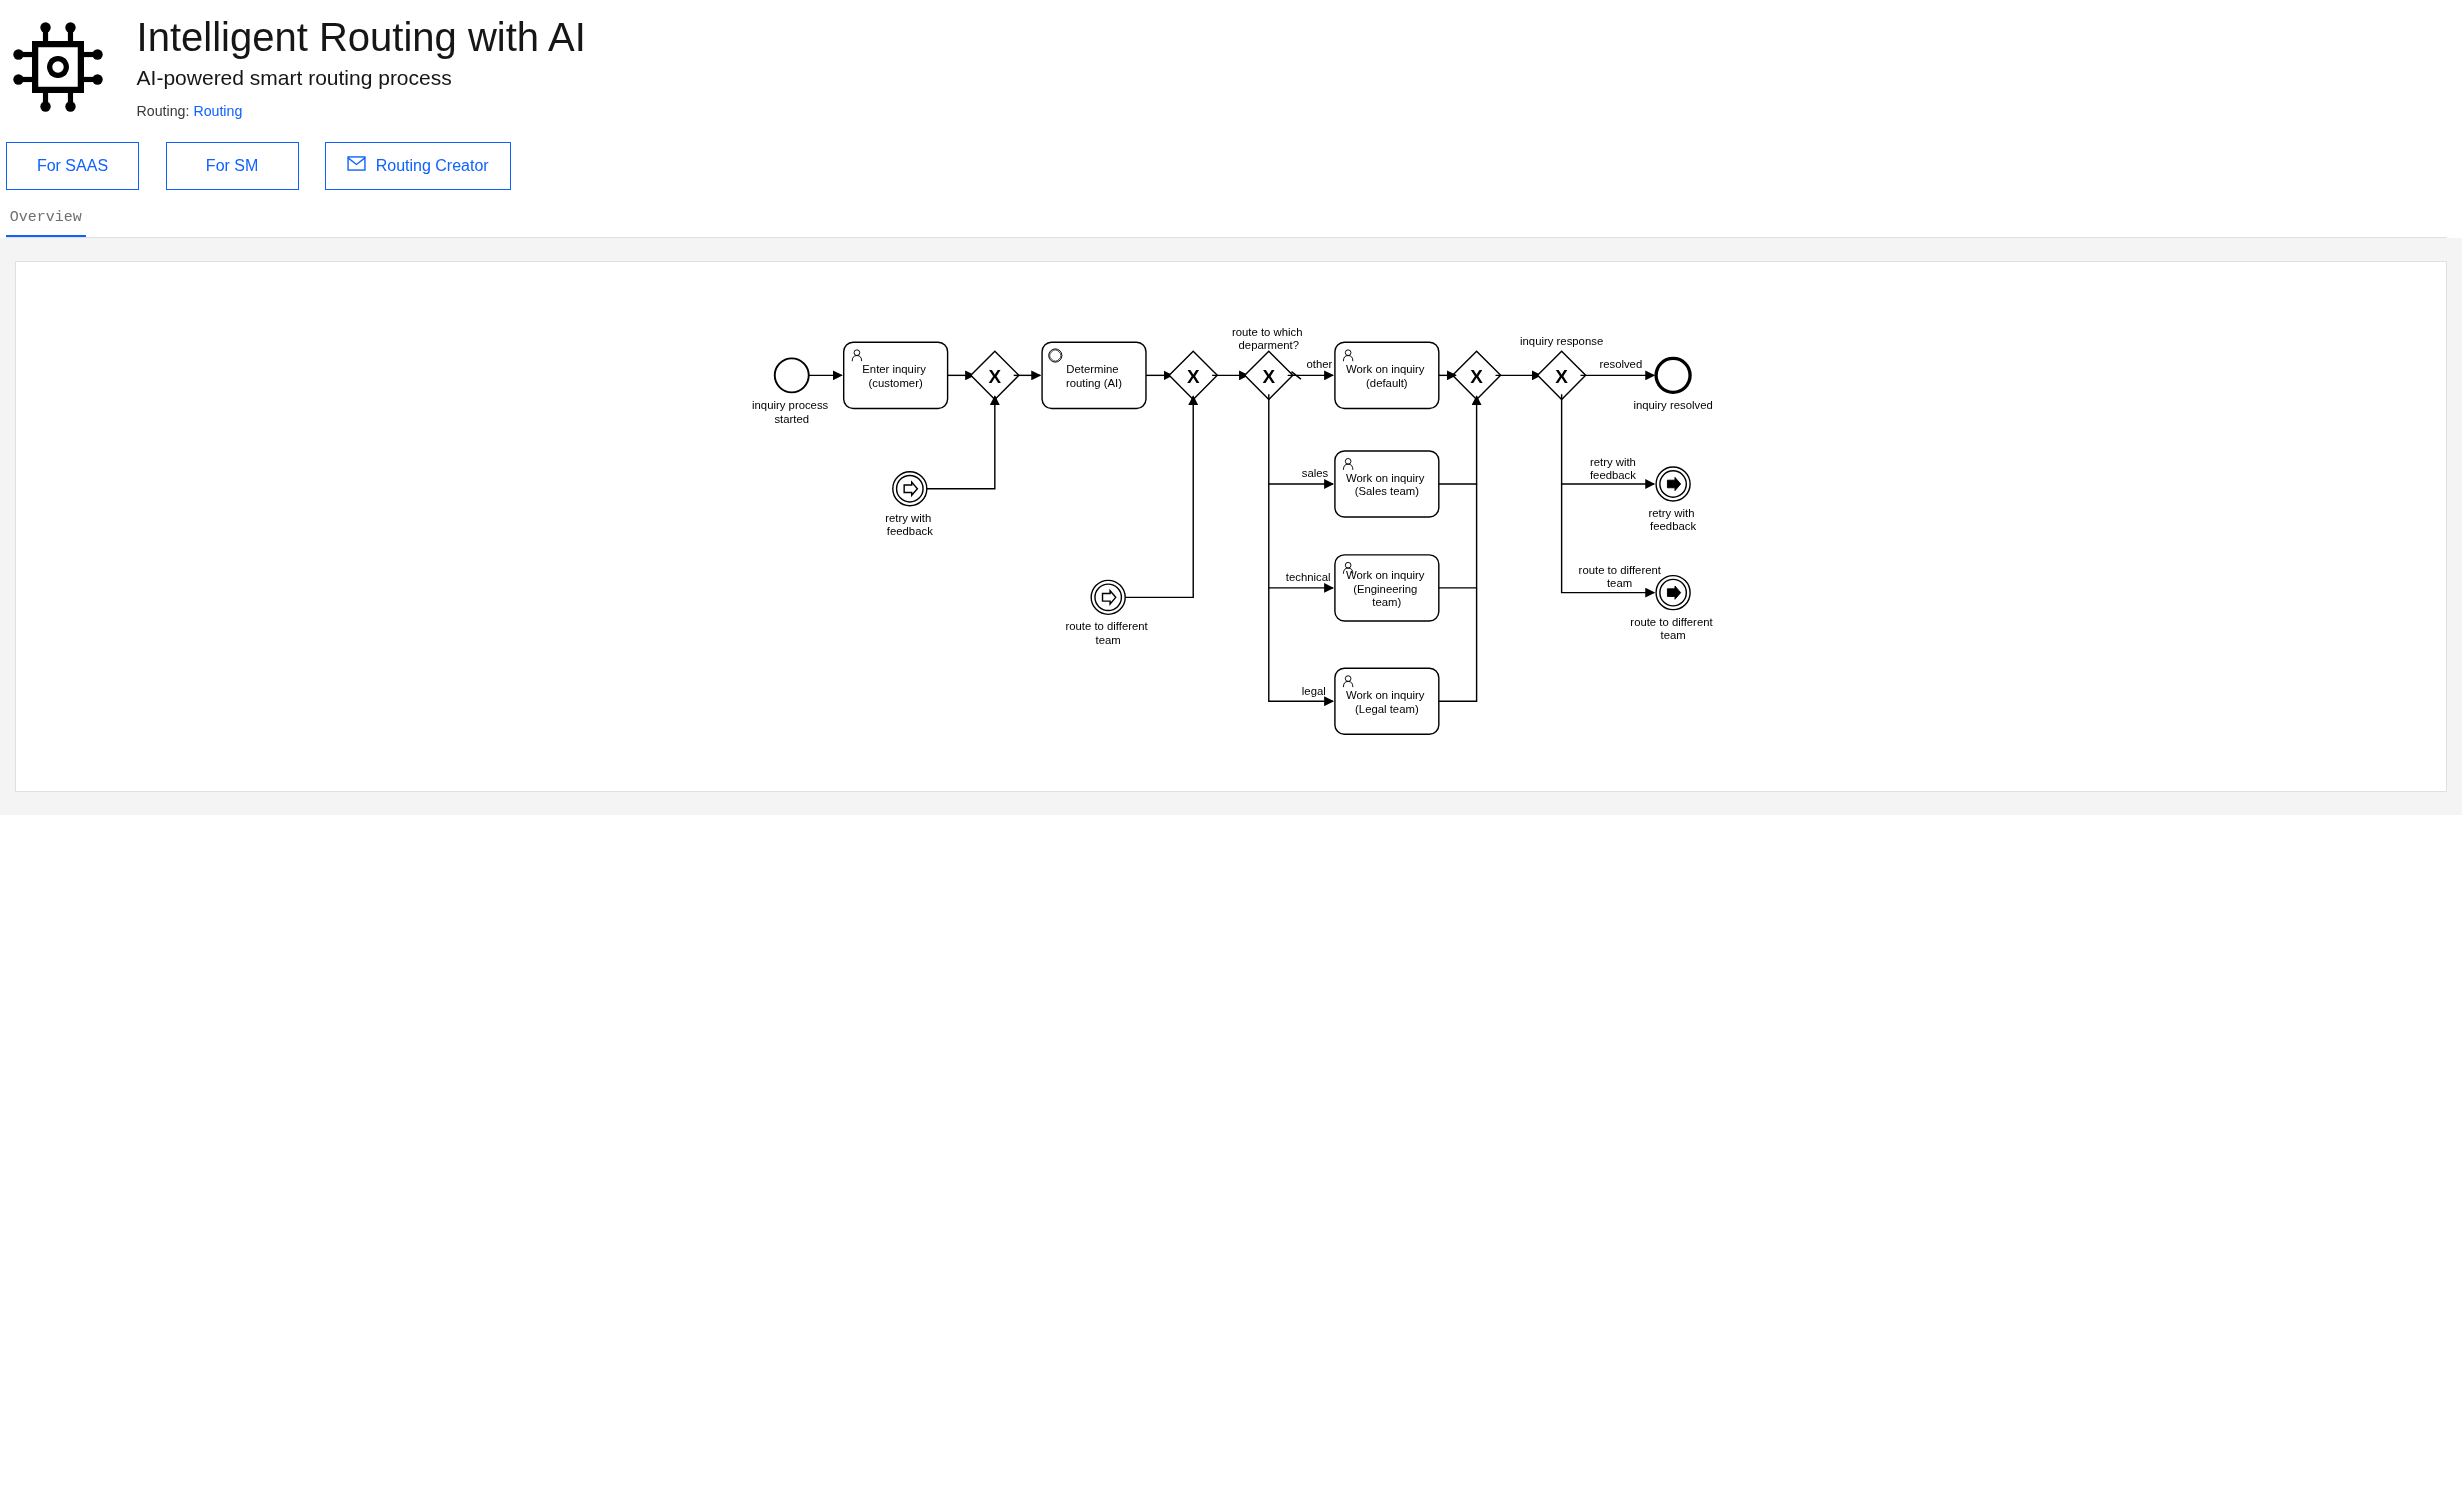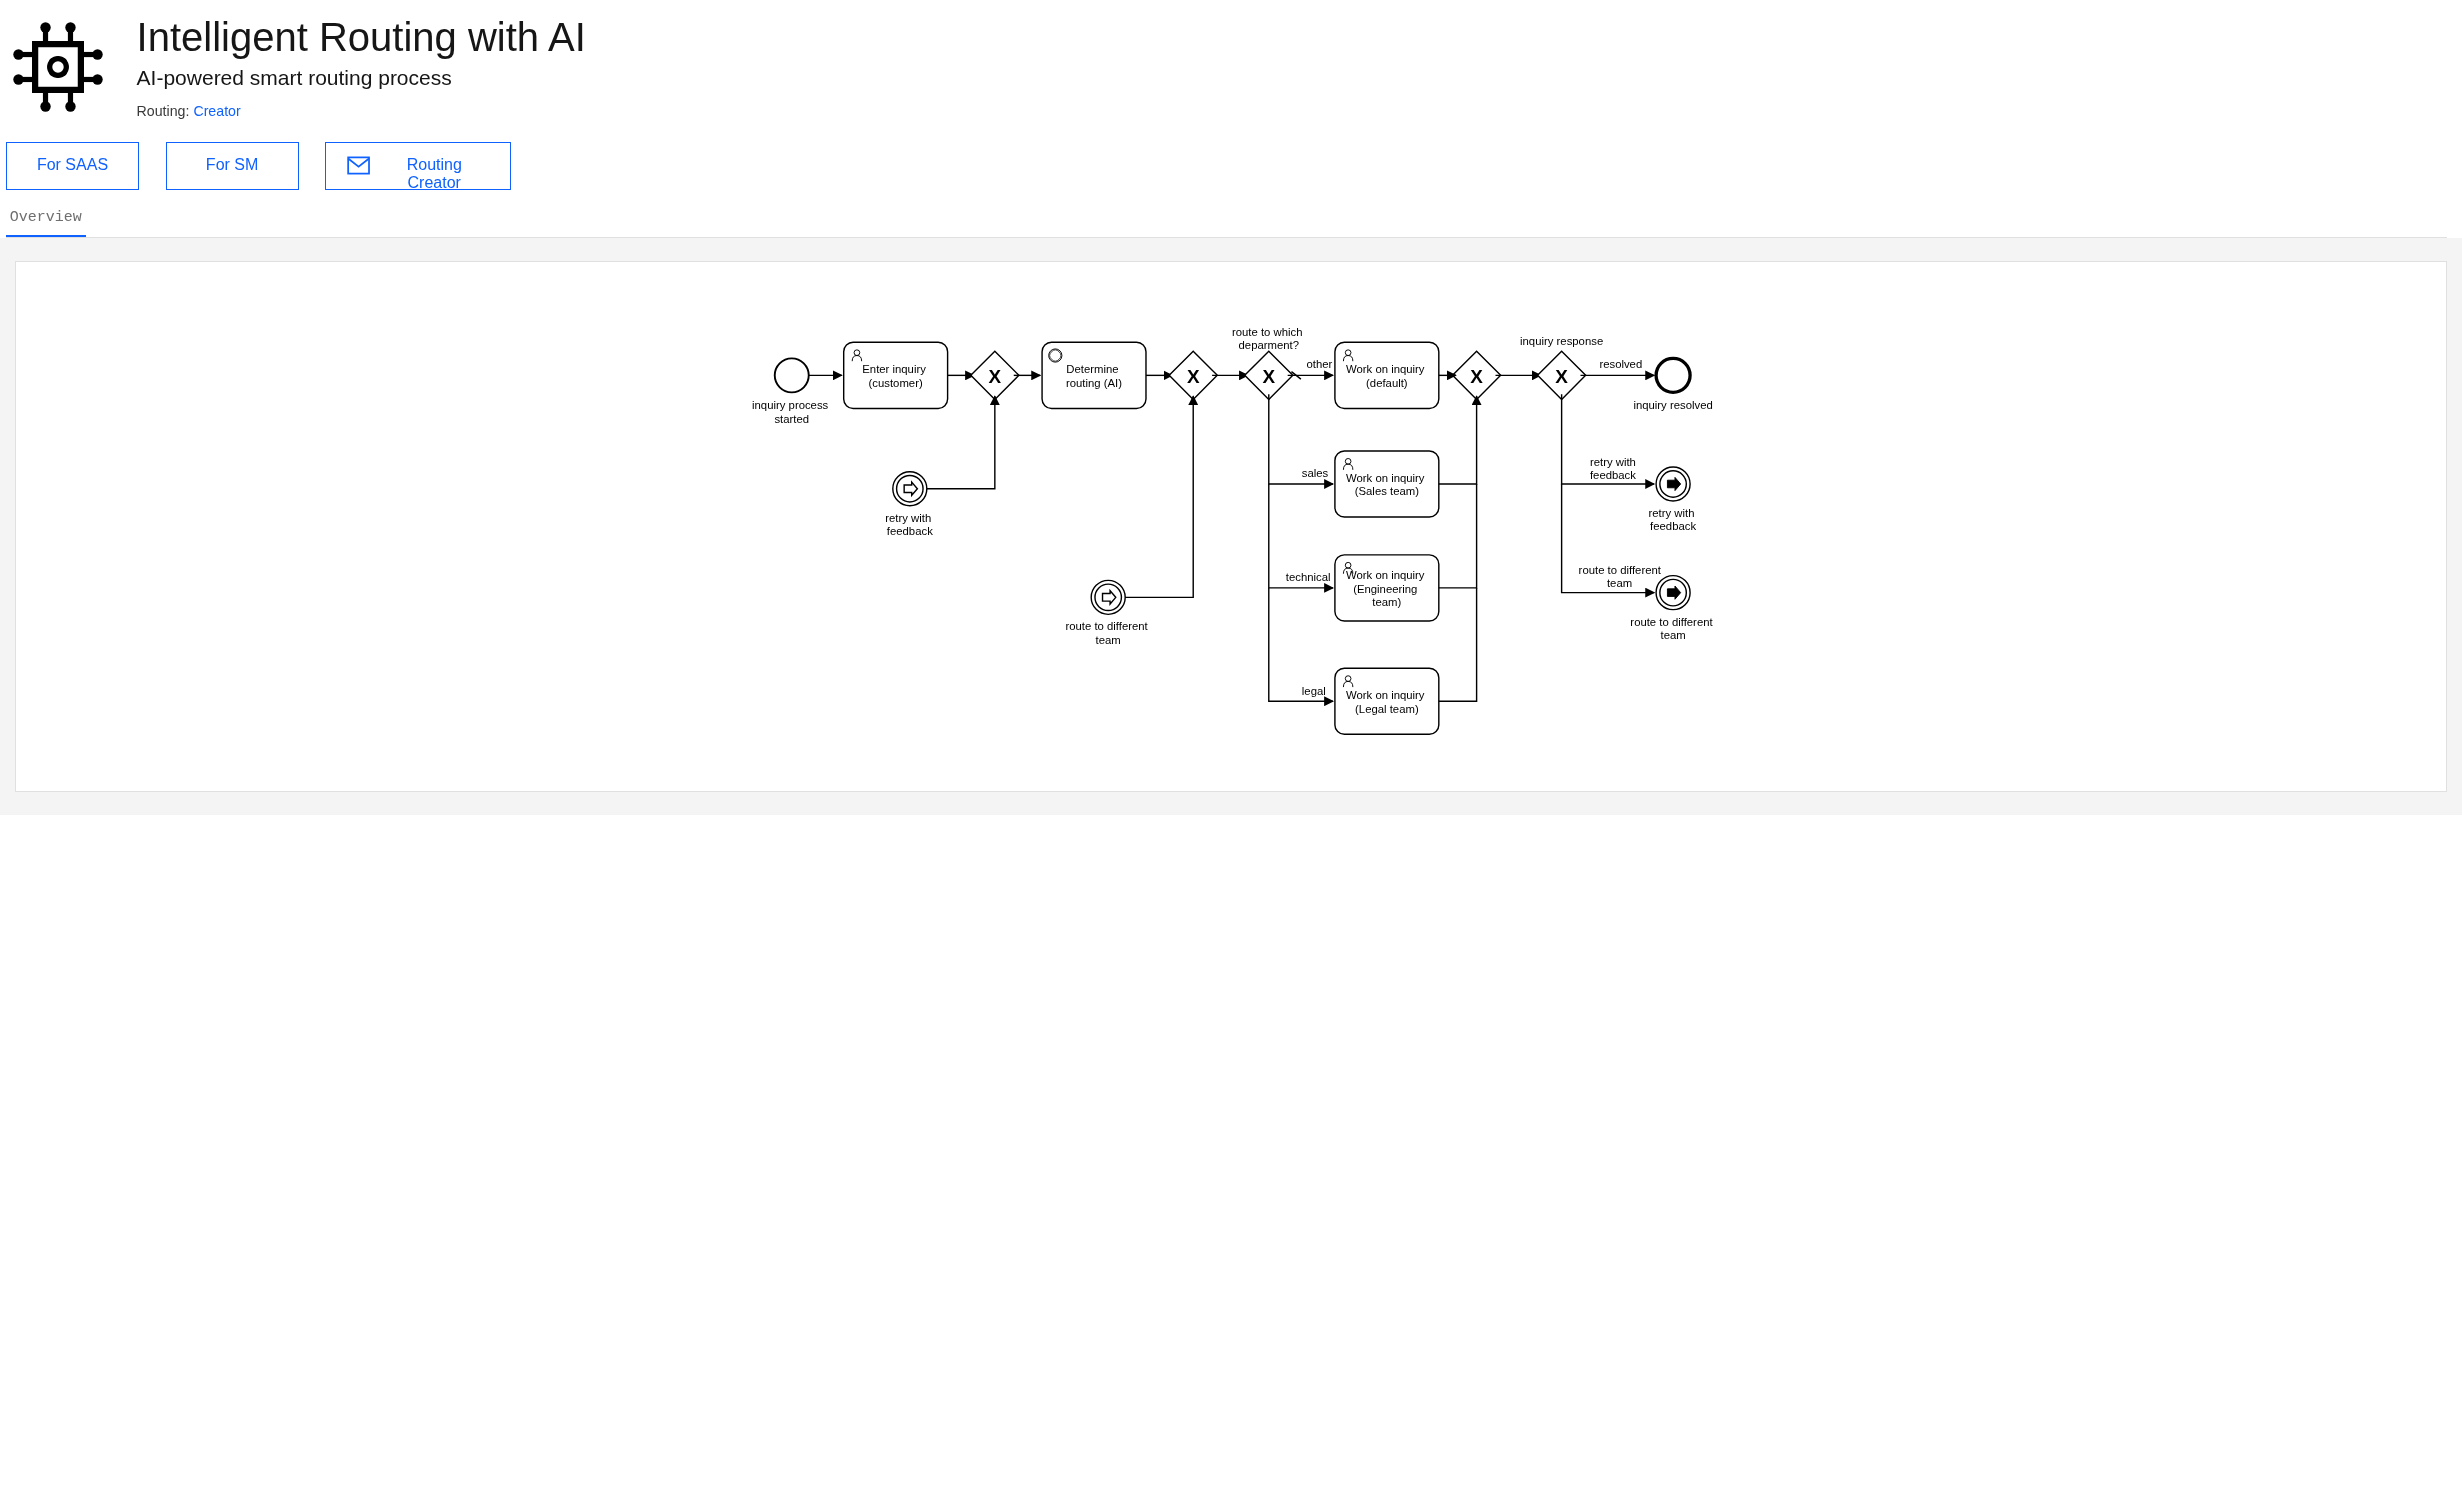--- a/index.html
+++ b/index.html
@@ -18,20 +18,21 @@
   .creator-link { color: #0f62fe; cursor: pointer; }
   .actions { display: flex; gap: 26.6px; margin-bottom: 9.5px; }
   .btn {
     border: 0.9px solid #0f62fe;
     color: #0f62fe;
     background: #fff;
     padding: 13.3px 21px;
     font-size: 16px;
     cursor: pointer;
     display: inline-flex;
+    align-items: center;
     gap: 9.5px;
     min-width: 133px;
     justify-content: center;
   }
   .tabs { display: flex; border-bottom: 0.9px solid #e0e0e0; margin-top: 7.6px; }
   .tab { padding: 9.5px 3.8px; margin-right: 28.5px; font-size: 15px; color: #6f6f6f; cursor: pointer; font-family: Liberation Mono, monospace; }
   .tab.active { color: #6f6f6f; border-bottom: 2.8px solid #0f62fe; }
   .canvas-wrap { background: #f4f4f4; padding: 23px 15px; margin-top: 0; }
   .canvas {
     background: #fff;
@@ -72,21 +73,21 @@
         <line x1="72" y1="38" x2="86" y2="38" stroke="#000" stroke-width="5"></line>
           <circle cx="88" cy="38" r="5"></circle>
         <line x1="72" y1="62" x2="86" y2="62" stroke="#000" stroke-width="5"></line>
           <circle cx="88" cy="62" r="5"></circle>
       </svg>
     </div>
     <div>
       <h1 class="title">Intelligent Routing with AI</h1>
       <p class="subtitle">AI-powered smart routing process</p>
       <div class="creator-line">
-        <span>Routing: </span><span class="creator-link">Creator</span>
+        <span>Routing: </span><span class="creator-link">Routing</span>
       </div>
     </div>
   </div>
 
   <div class="actions">
     <button class="btn">
         <span>For SAAS</span>
       </button>
     <button class="btn">
         <span>For SM</span>

